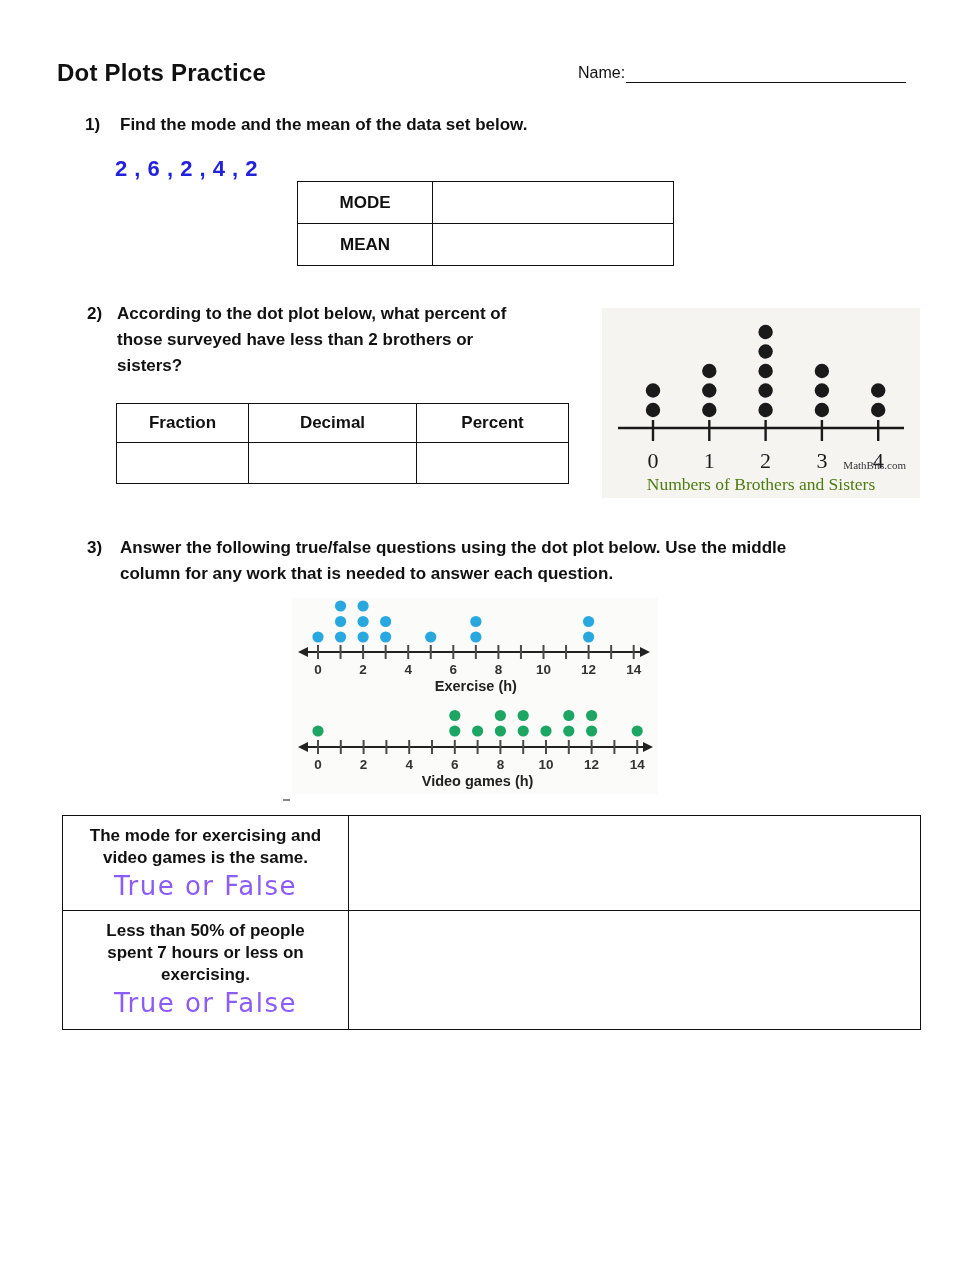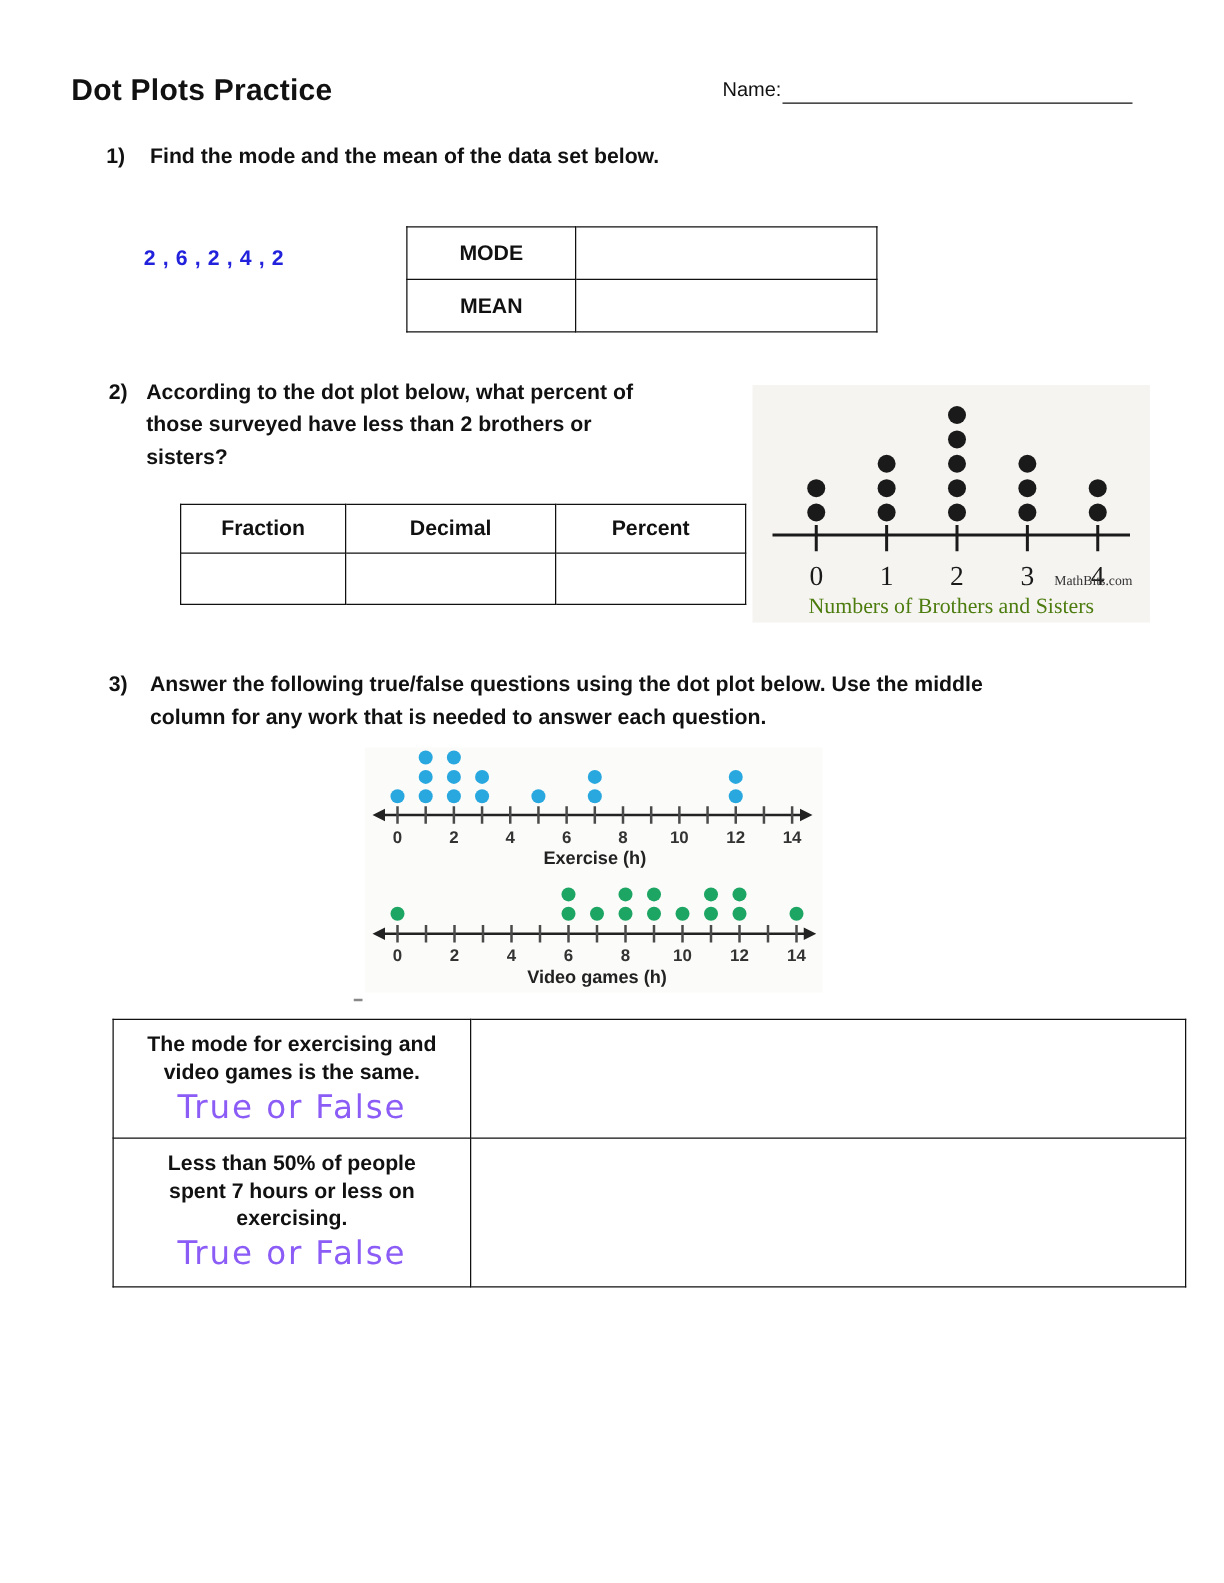--- a/index.html
+++ b/index.html
@@ -10,23 +10,23 @@
   .name-row{position:absolute;left:578px;top:64px;font-size:16px;display:flex;align-items:flex-start;}
   .name-line{display:inline-block;width:280px;height:18px;border-bottom:1.6px solid #111;margin-left:1px;}
 
   .qrow{position:absolute;display:flex;font-weight:bold;font-size:17px;line-height:26px;}
   .qnum{flex:0 0 auto;}
   .qtext{white-space:pre-line;}
   .q1-row{left:85px;top:112px;} .q1-row .qnum{width:35px;}
   .q2-row{left:87px;top:301px;} .q2-row .qnum{width:30px;} .q2-row .qtext{width:460px;}
   .q3-row{left:87px;top:535px;} .q3-row .qnum{width:33px;} .q3-row .qtext{width:800px;}
 
-  .data-set{position:absolute;left:115px;top:156px;font-size:17px;font-weight:bold;letter-spacing:.5px;margin-top:41px;}
-
-  table{border-collapse:collapse;margin-left:28px;}
+  .data-set{position:absolute;left:115px;top:156px;font-size:22px;font-weight:bold;letter-spacing:.5px;}
+
+  table{border-collapse:collapse;}
   table, td, th{border:1.7px solid #111;}
   td,th{padding:0;}
 
   .mode-table{position:absolute;left:297px;top:181px;}
   .mode-table td{height:41px;font-size:17px;}
   .mode-table .lbl{width:134px;text-align:center;font-weight:bold;}
   .mode-table .val{width:240px;}
 
   .fdp-table{position:absolute;left:116px;top:403px;font-size:17px;}
   .fdp-table th{height:38px;font-weight:bold;text-align:center;}

